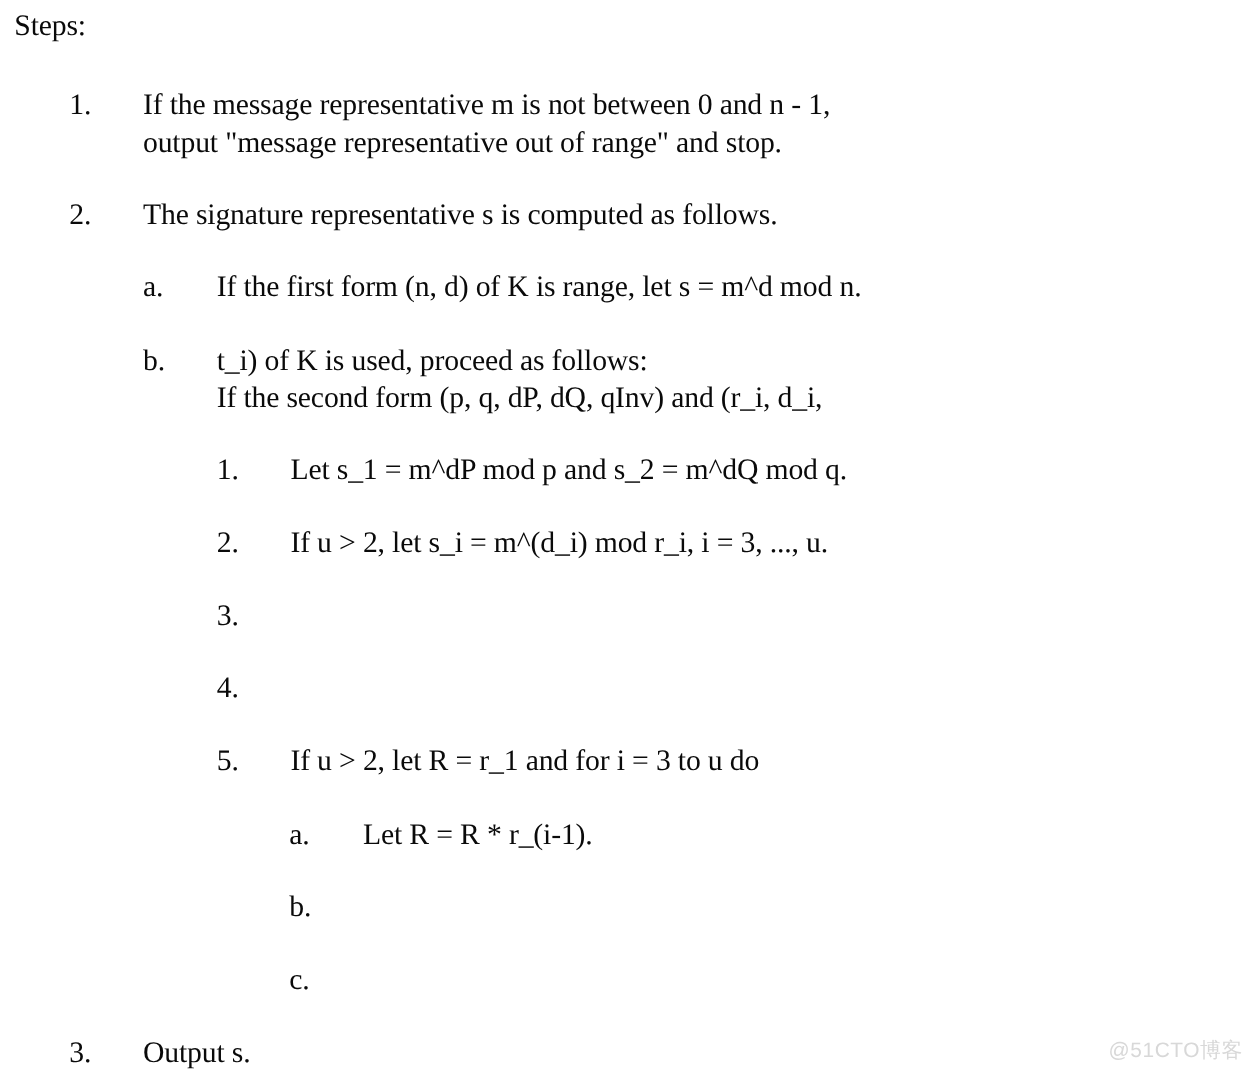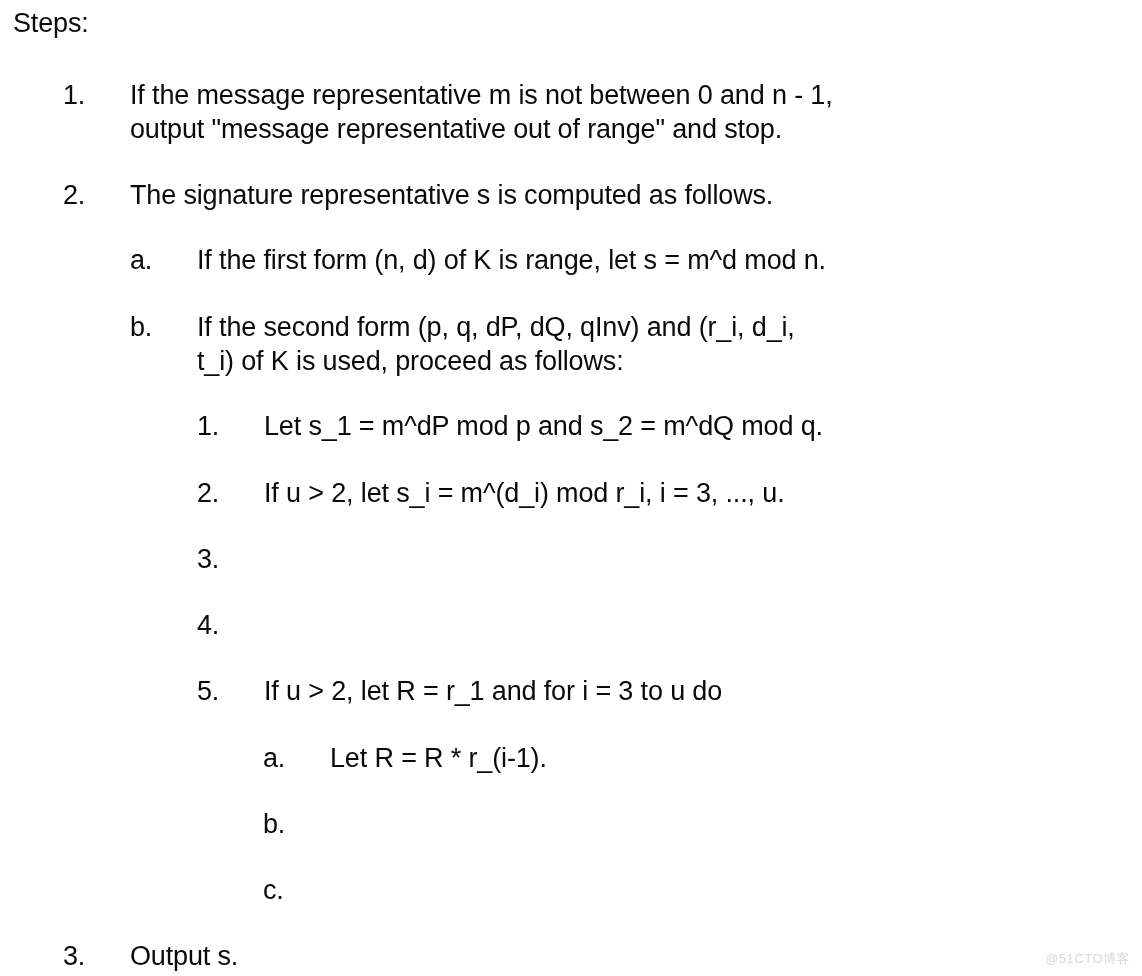--- a/index.html
+++ b/index.html
@@ -18,21 +18,21 @@
   }
 
   .page {
     position: relative;
     width: 1142px;
     height: 976px;
   }
 
   
   .mono {
-    font-family: Liberation Sans, sans-serif;
+    font-family: Liberation Serif, serif;
     font-size: 27px;
     line-height: 34px;
     letter-spacing: -0.15px;
     white-space: pre;
     color: #0a0a0a;
   }
 
   .heading {
     position: absolute;
     left: 13px;
@@ -68,39 +68,39 @@
   .lvl1 .marker, .lvl2 .marker, .lvl3 .marker, .lvl4 .marker {
     width: 67px;
   }
 
   
   .watermark {
     position: absolute;
     right: 12px;
     bottom: 8px;
     font-family: "Liberation Sans", "DejaVu Sans", sans-serif;
-    font-size: 13px;
+    font-size: 19px;
     color: #d8d8d8;
     letter-spacing: 0.5px;
     white-space: pre;
     user-select: none;
   }
 </style>
 </head>
 <body>
 
 <div class="page">
 
   <div class="mono heading">Steps:</div>
 
   <div id="steps-list">
       <div class="item mono lvl1" style="top: 78px;"><span class="marker">1.</span><span class="body"><div class="line">If the message representative m is not between 0 and n - 1,</div><div class="line">output "message representative out of range" and stop.</div></span></div>
       <div class="item mono lvl1" style="top: 178px;"><span class="marker">2.</span><span class="body"><div class="line">The signature representative s is computed as follows.</div></span></div>
       <div class="item mono lvl2" style="top: 243px;"><span class="marker">a.</span><span class="body"><div class="line">If the first form (n, d) of K is range, let s = m^d mod n.</div></span></div>
-      <div class="item mono lvl2" style="top: 310px;"><span class="marker">b.</span><span class="body"><div class="line">If the second form (p, q, dP, dQ, qInv) and (r_i, d_i,</div><div class="line">t_i) of K is used, proceed as follows:</div></span></div>
+      <div class="item mono lvl2" style="top: 310px;"><span class="marker">b.</span><span class="body"><div class="line">t_i) of K is used, proceed as follows:</div><div class="line">If the second form (p, q, dP, dQ, qInv) and (r_i, d_i,</div></span></div>
       <div class="item mono lvl3" style="top: 409px;"><span class="marker">1.</span><span class="body"><div class="line">Let s_1 = m^dP mod p and s_2 = m^dQ mod q.</div></span></div>
       <div class="item mono lvl3" style="top: 476px;"><span class="marker">2.</span><span class="body"><div class="line">If u &gt; 2, let s_i = m^(d_i) mod r_i, i = 3, ..., u.</div></span></div>
       <div class="item mono lvl3" style="top: 542px;"><span class="marker">3.</span></div>
       <div class="item mono lvl3" style="top: 608px;"><span class="marker">4.</span></div>
       <div class="item mono lvl3" style="top: 674px;"><span class="marker">5.</span><span class="body"><div class="line">If u &gt; 2, let R = r_1 and for i = 3 to u do</div></span></div>
       <div class="item mono lvl4" style="top: 741px;"><span class="marker">a.</span><span class="body"><div class="line">Let R = R * r_(i-1).</div></span></div>
       <div class="item mono lvl4" style="top: 807px;"><span class="marker">b.</span></div>
       <div class="item mono lvl4" style="top: 873px;"><span class="marker">c.</span></div>
       <div class="item mono lvl1" style="top: 939px;"><span class="marker">3.</span><span class="body"><div class="line">Output s.</div></span></div>
     </div>

